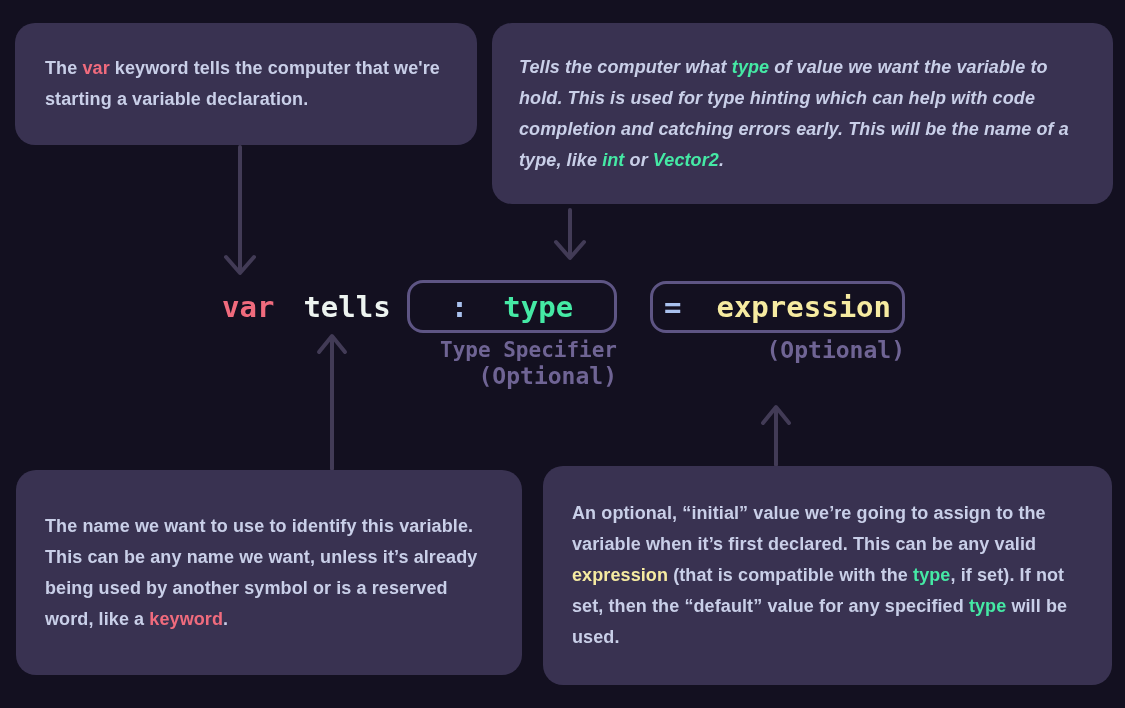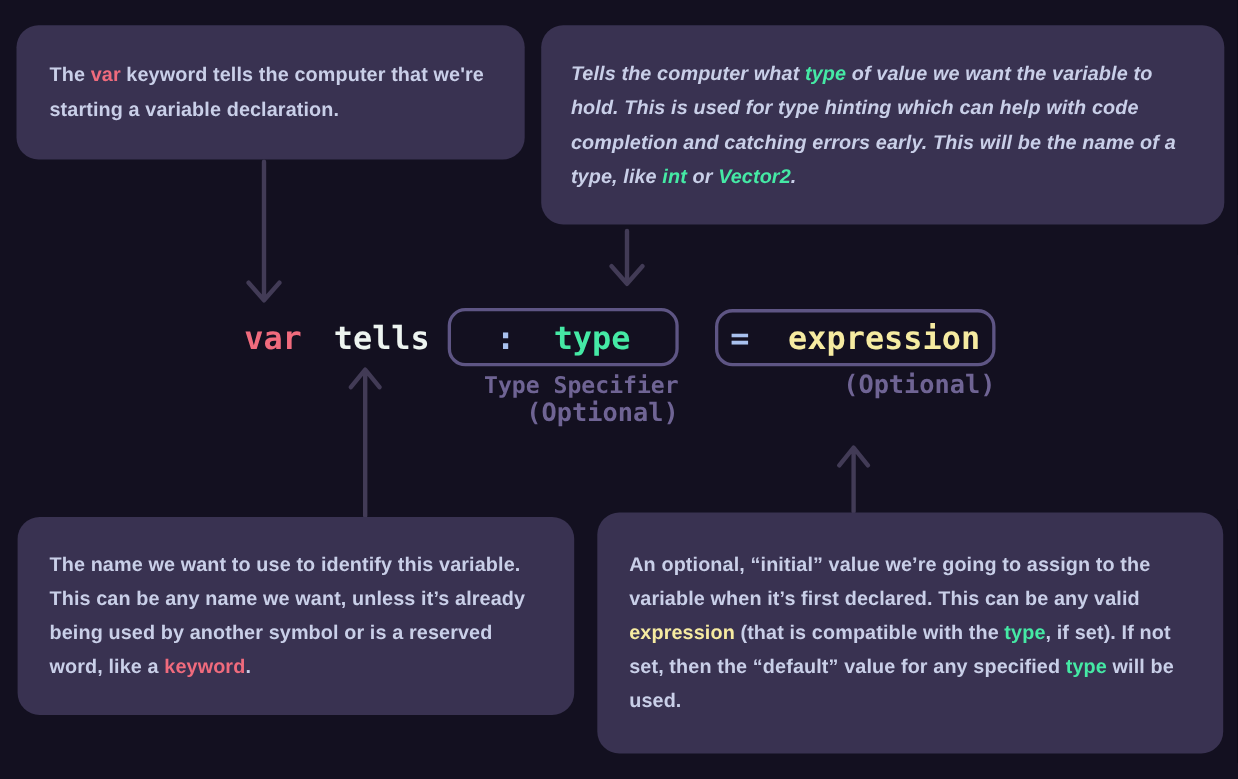--- a/index.html
+++ b/index.html
@@ -21,21 +21,21 @@
   .callout p{
     margin:0;
     font-size:18px;
     line-height:31px;
     font-weight:700;
     color:var(--c-text,#c9cfe8);
     letter-spacing:.1px;
   }
   #callout-var        {left:15px;  top:23px;  width:462px; height:122px; padding:0 30px;}
   #callout-type       {left:492px; top:23px;  width:621px; height:181px; padding:0 27px;font-style:italic;}
-  #callout-name       {left:16px;  top:470px; width:506px; height:180px; padding:0 29px;}
+  #callout-name       {left:16px;  top:470px; width:506px; height:205px; padding:0 29px;}
   #callout-expression {left:543px; top:466px; width:569px; height:219px; padding:0 29px;}
 
   .mono{font-family:"DejaVu Sans Mono",monospace;font-weight:700;}
 
   .code-row{
     position:absolute;left:222px;top:280px;height:53px;
     display:flex;align-items:center;
     font-size:29px;
   }
   .kw-var{color:var(--c-red,#f06b7d);margin-right:29px;}

